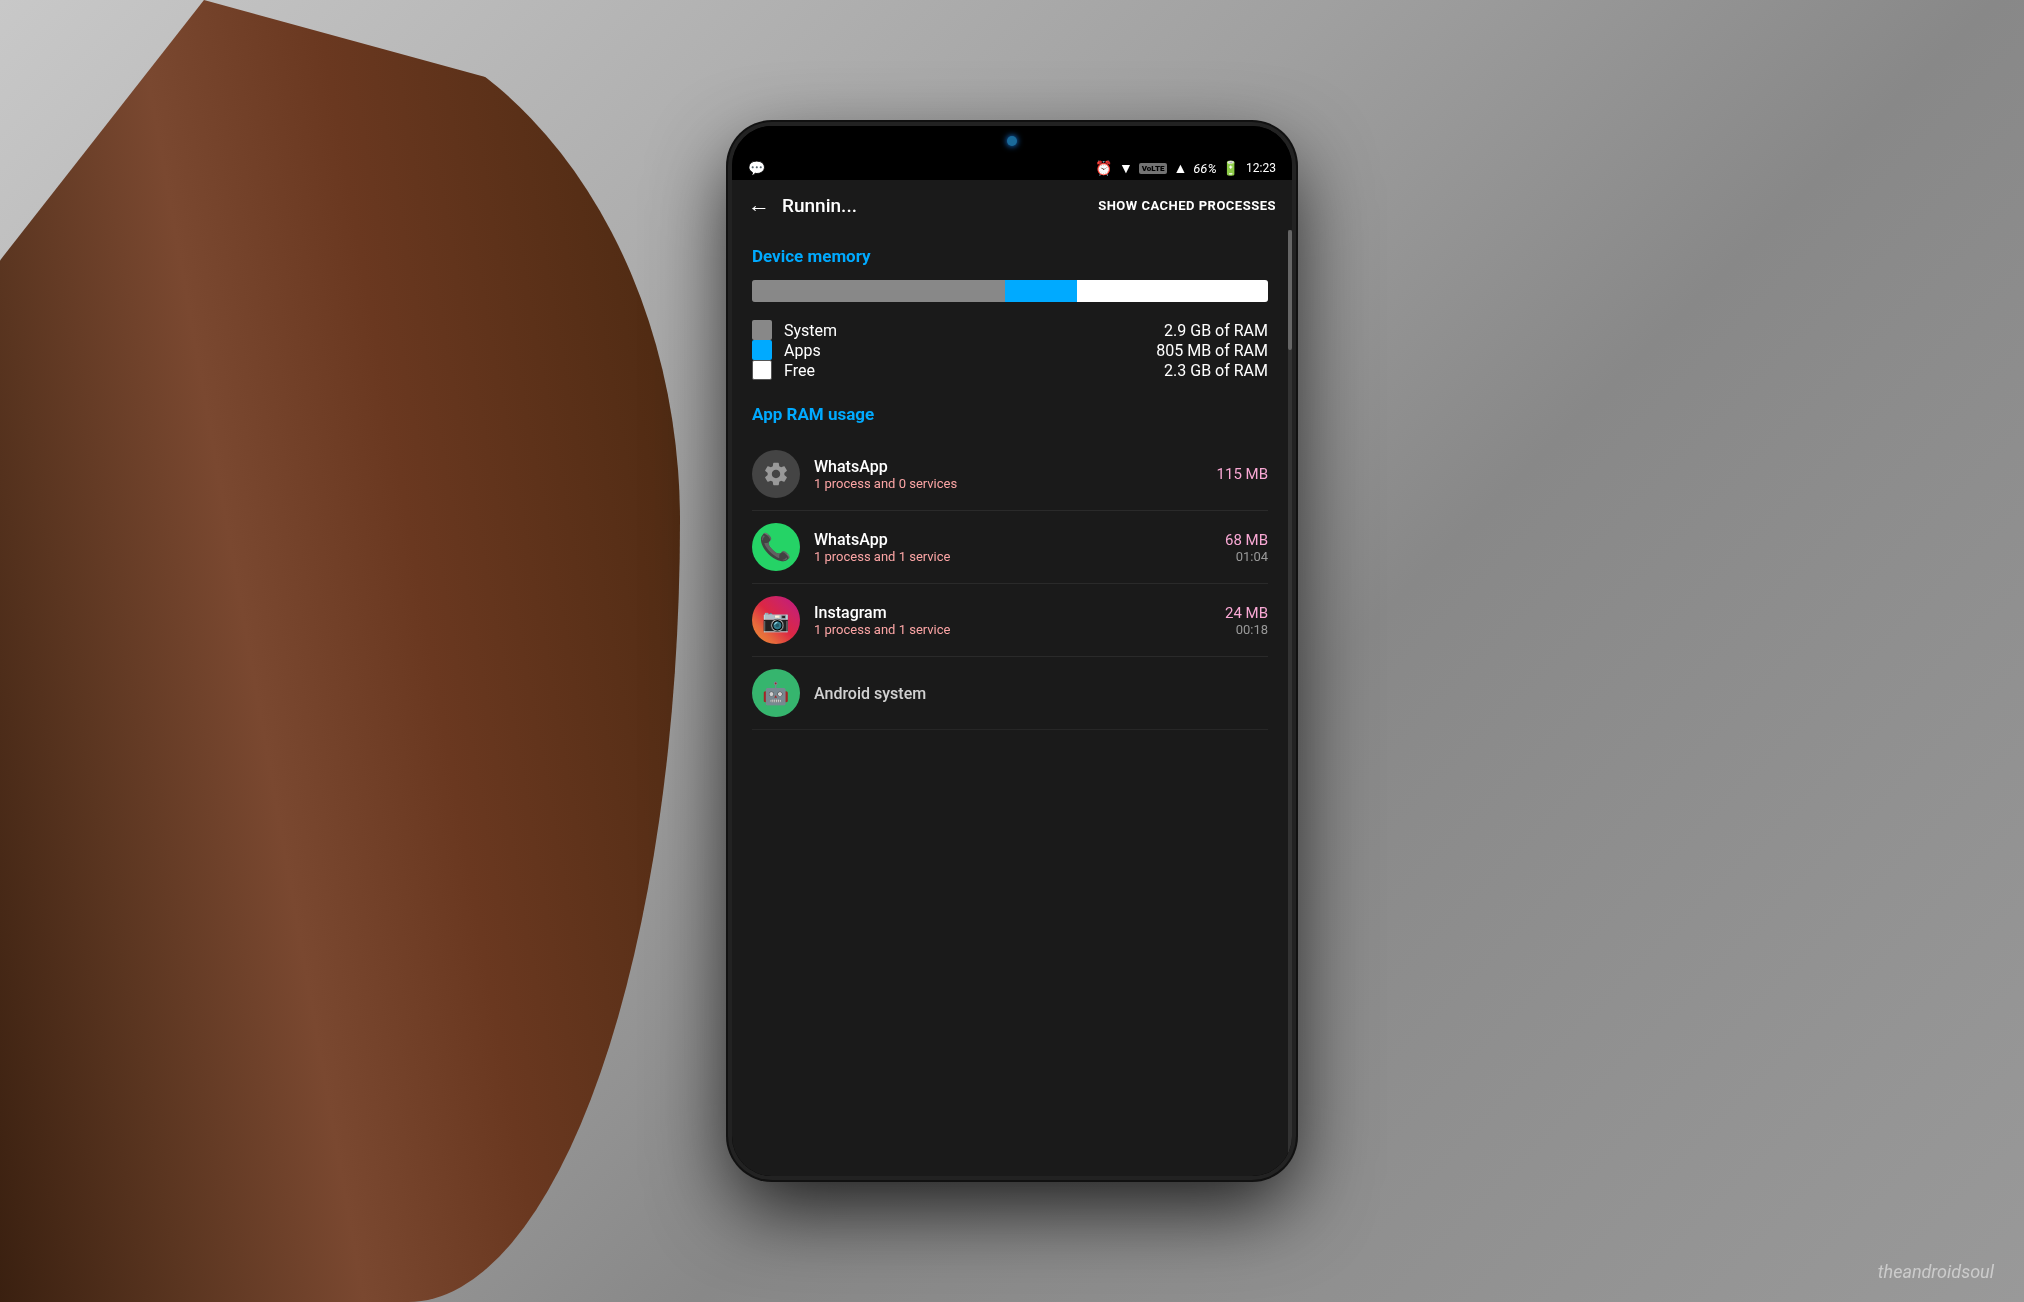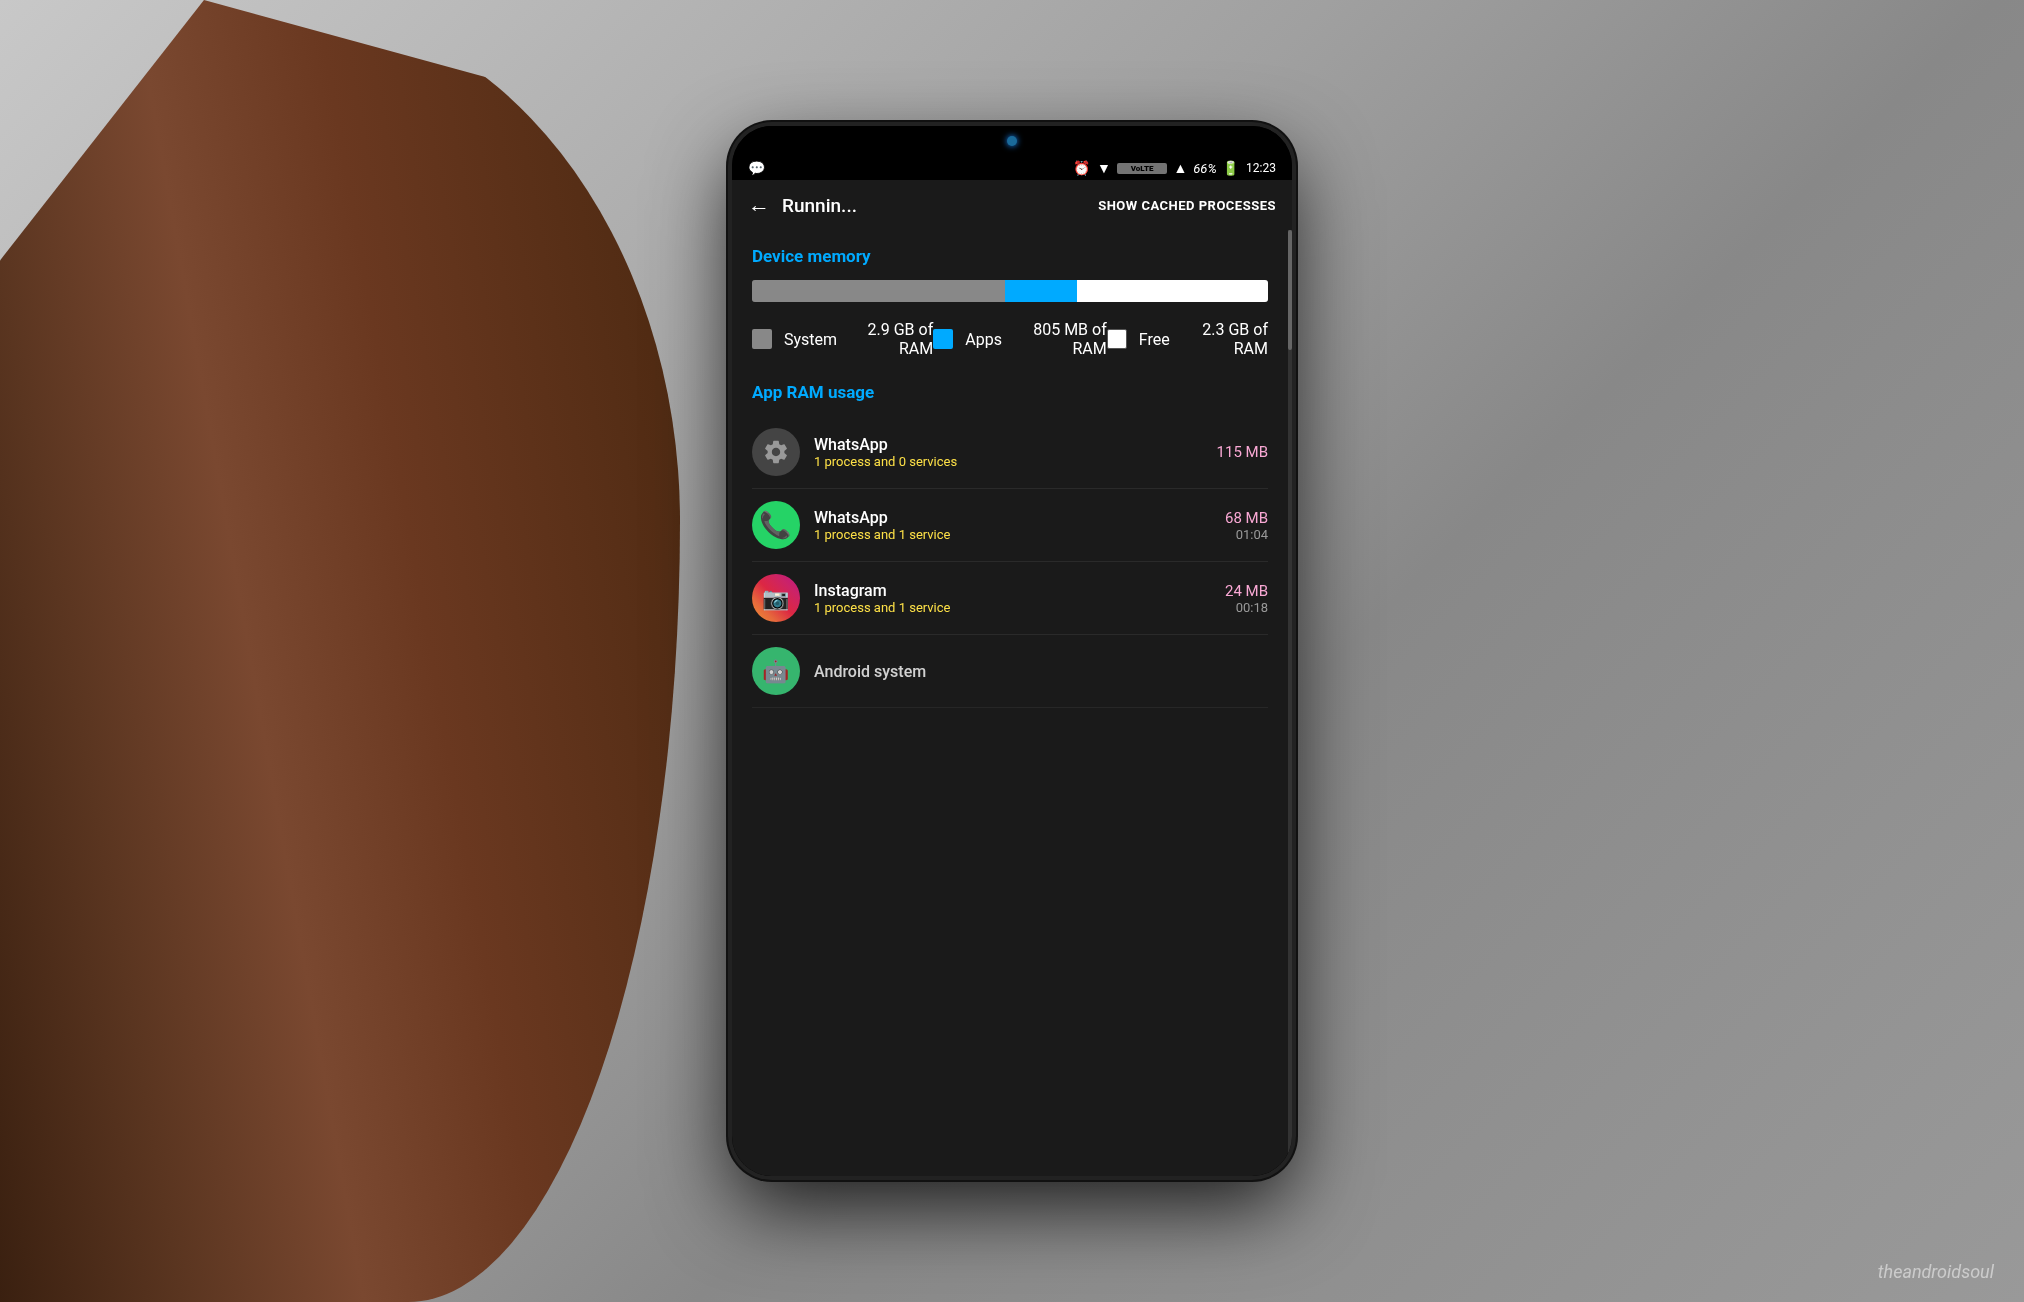--- a/index.html
+++ b/index.html
@@ -100,21 +100,21 @@
       color: #fff;
       font-size: 13px;
       font-style: italic;
     }
 
     .volte-badge {
       background: #737373;
       color: #000;
       font-size: 8px;
       font-weight: 900;
-      padding: 1px 14px;
+      padding: 1px 3px;
       border-radius: 2px;
     }
 
     .toolbar {
       width: 100%;
       background: #1a1a1a;
       padding: 12px 16px;
       display: flex;
       align-items: center;
       gap: 12px;
@@ -201,21 +201,21 @@
       height: 100%;
     }
 
     .memory-bar-free {
       background: #fff;
       height: 100%;
     }
 
     .memory-legend {
       display: flex;
-      flex-direction: row;
+      flex-direction: column;
       margin-bottom: 24px;
     }
 
     .legend-item {
       display: flex;
       align-items: center;
       gap: 12px;
     }
 
     .legend-color {
@@ -286,21 +286,21 @@
       flex: 1;
     }
 
     .app-name {
       color: #fff;
       font-size: 16px;
       font-weight: 500;
     }
 
     .app-process {
-      color: #fde047;
+      color: #fca5a5;
       font-size: 13px;
     }
 
     .app-mem {
       text-align: right;
     }
 
     .app-mem-size {
       color: #f9a8d4;
       font-size: 15px;

